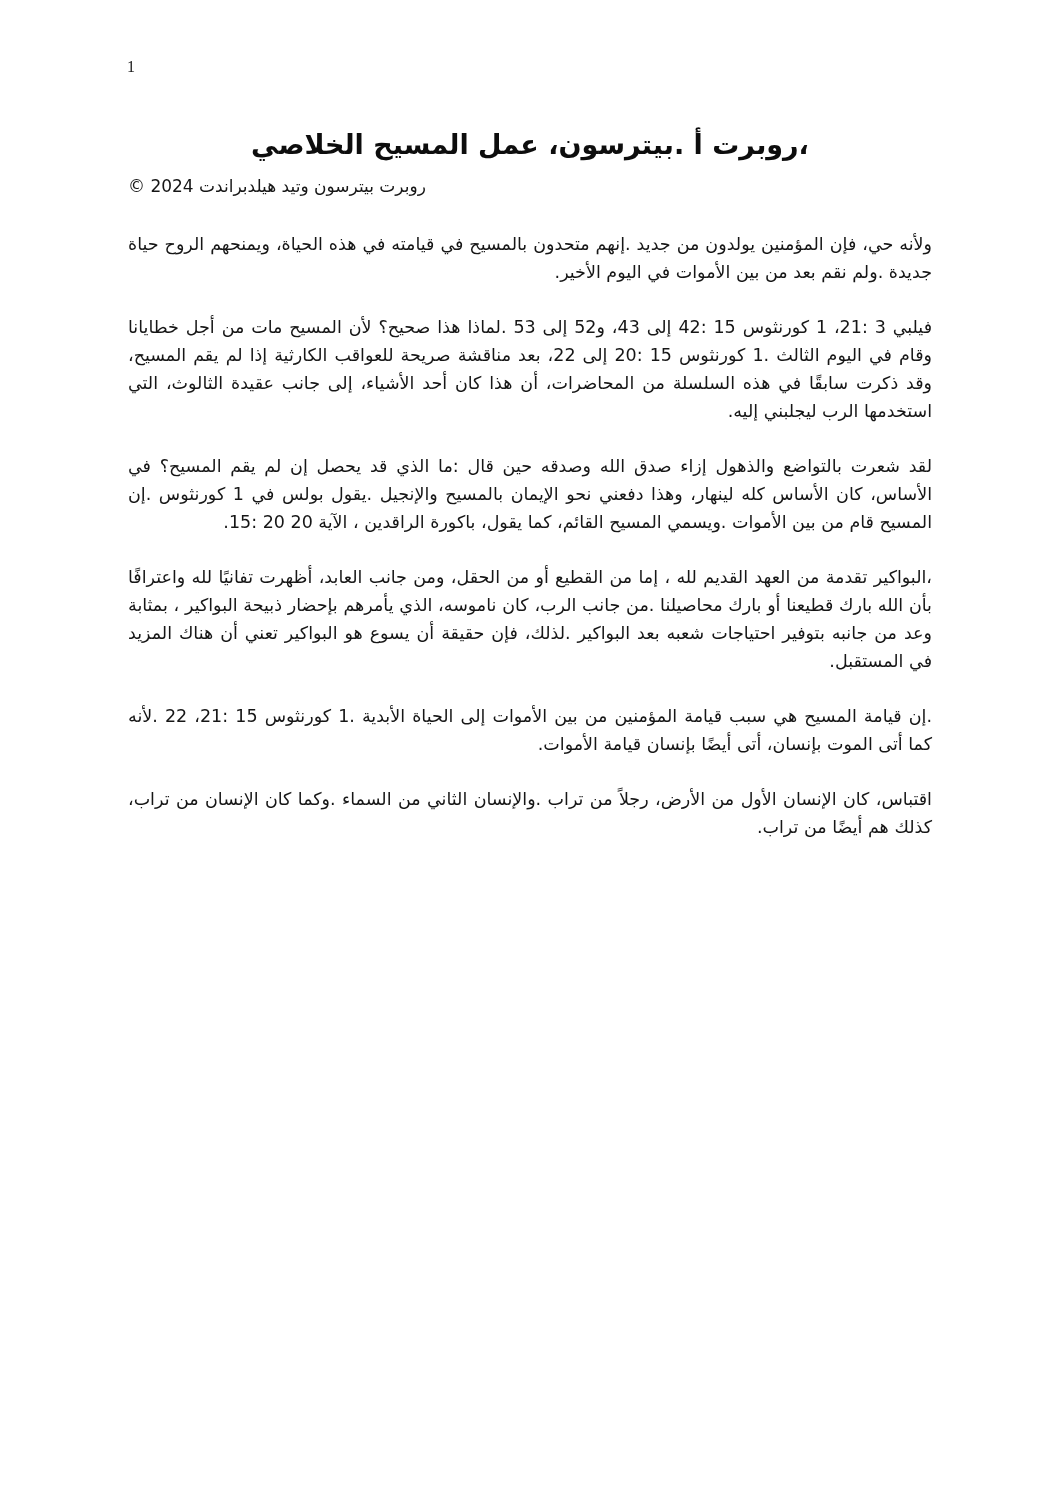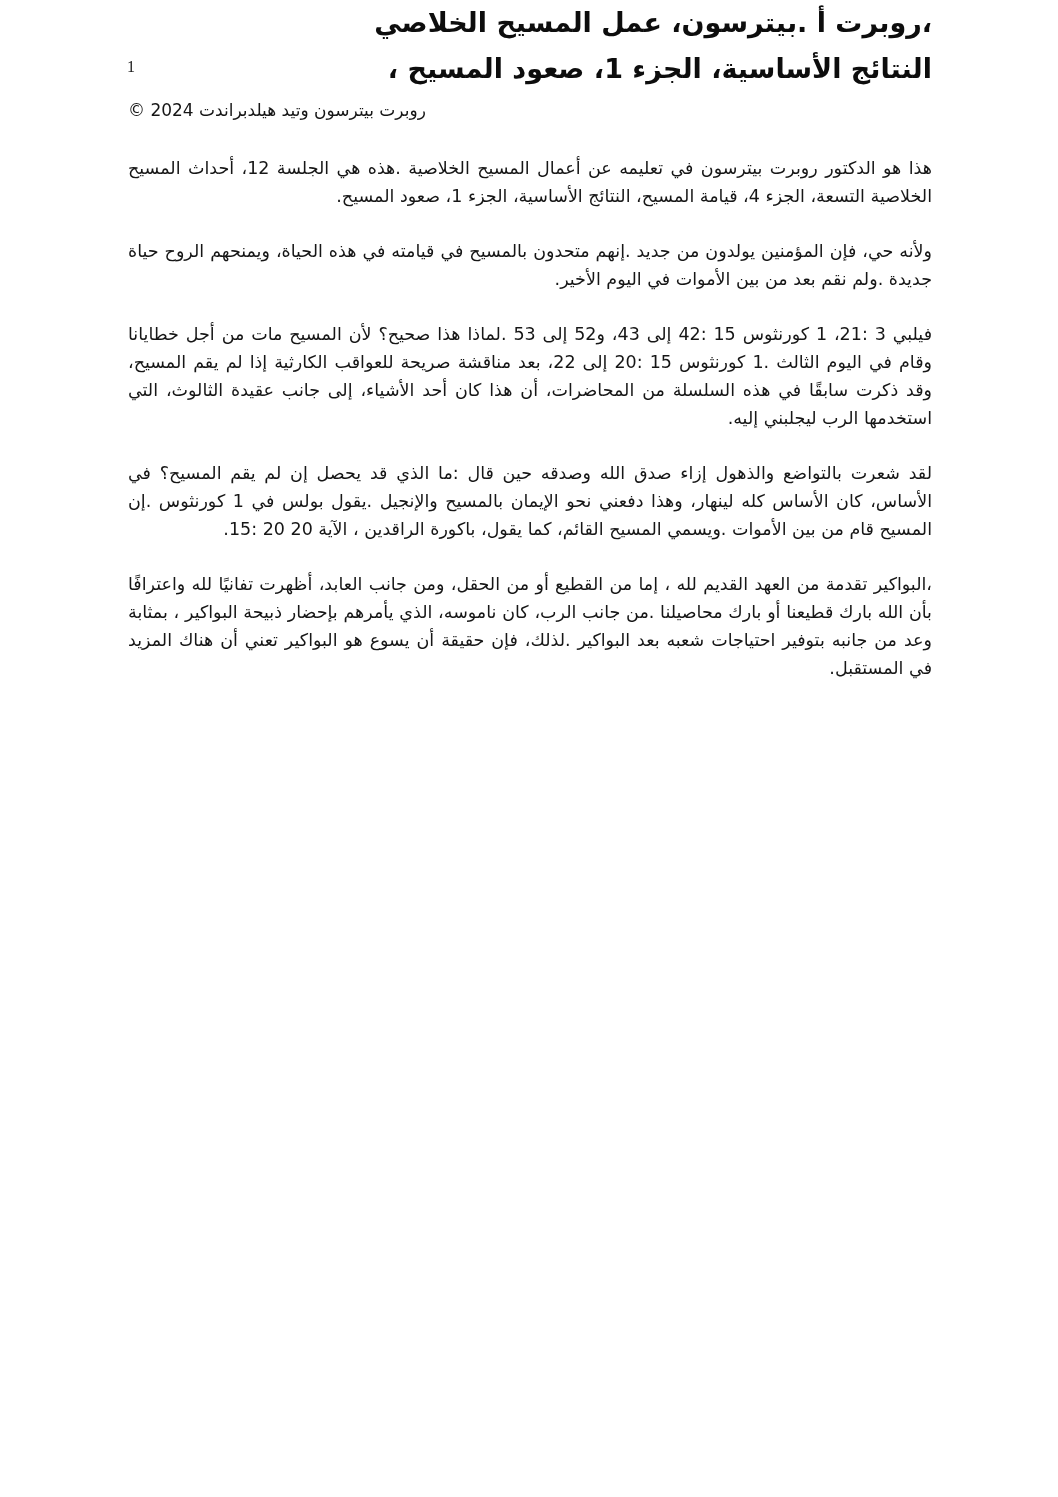--- a/index.html
+++ b/index.html
@@ -25,21 +25,22 @@
     font-size: 16px;
     color: #1a1a1a;
   }
   .content {
     position: absolute;
     top: 0;
     left: 128px;
     width: 804px;
   }
   .title-block {
-    text-align: right;
+    margin-top: 122px;
+    text-align: center;
     direction: rtl;
     font-weight: 700;
     font-size: 27px;
     line-height: 46px;
     color: #0d0d0d;
   }
   .title-line { display: block; }
   .byline {
     margin-top: 4px;
     text-align: left;
@@ -64,26 +65,26 @@
 </style>
 </head>
 <body>
 
 <div class="page">
   <div class="page-number">1</div>
 
   <div class="content">
     <div class="title-block">
       <span class="title-line">،روبرت أ .بيترسون، عمل المسيح الخلاصي</span>
-      <span class="title-line">النتائج الأساسية، الجزء 1، صعود المسيح ،</span>
     </div>
 
     <div class="byline">روبرت بيترسون وتيد هيلدبراندت 2024 ©</div>
 
     <div class="paragraphs">
-        <p class="para" dir="rtl">هذا هو الدكتور روبرت بيترسون في تعليمه عن أعمال المسيح الخلاصية .هذه هي الجلسة 12، أحداث المسيح الخلاصية التسعة، الجزء 4، قيامة المسيح، النتائج الأساسية، الجزء 1، صعود المسيح.</p>
         <p class="para" dir="rtl">ولأنه حي، فإن المؤمنين يولدون من جديد .إنهم متحدون بالمسيح في قيامته في هذه الحياة، ويمنحهم الروح حياة جديدة .ولم نقم بعد من بين الأموات في اليوم الأخير.</p>
         <p class="para" dir="rtl">فيلبي 3 :21، 1 كورنثوس 15 :42 إلى 43، و52 إلى 53 .لماذا هذا صحيح؟ لأن المسيح مات من أجل خطايانا وقام في اليوم الثالث .1 كورنثوس 15 :20 إلى 22، بعد مناقشة صريحة للعواقب الكارثية إذا لم يقم المسيح، وقد ذكرت سابقًا في هذه السلسلة من المحاضرات، أن هذا كان أحد الأشياء، إلى جانب عقيدة الثالوث، التي استخدمها الرب ليجلبني إليه.</p>
         <p class="para" dir="rtl">لقد شعرت بالتواضع والذهول إزاء صدق الله وصدقه حين قال :ما الذي قد يحصل إن لم يقم المسيح؟ في الأساس، كان الأساس كله لينهار، وهذا دفعني نحو الإيمان بالمسيح والإنجيل .يقول بولس في 1 كورنثوس .إن المسيح قام من بين الأموات .ويسمي المسيح القائم، كما يقول، باكورة الراقدين ، الآية 20 20 :15.</p>
         <p class="para" dir="rtl">،البواكير تقدمة من العهد القديم لله ، إما من القطيع أو من الحقل، ومن جانب العابد، أظهرت تفانيًا لله واعترافًا بأن الله بارك قطيعنا أو بارك محاصيلنا .من جانب الرب، كان ناموسه، الذي يأمرهم بإحضار ذبيحة البواكير ، بمثابة وعد من جانبه بتوفير احتياجات شعبه بعد البواكير  .لذلك، فإن حقيقة أن يسوع هو البواكير تعني أن هناك المزيد في المستقبل.</p>
+        <p class="para" dir="rtl">.إن قيامة المسيح هي سبب قيامة المؤمنين من بين الأموات إلى الحياة الأبدية .1 كورنثوس 15  :21، 22 .لأنه كما أتى الموت بإنسان، أتى أيضًا بإنسان قيامة الأموات.</p>
+        <p class="para" dir="rtl">اقتباس، كان الإنسان الأول من الأرض، رجلاً من تراب .والإنسان الثاني من السماء .وكما كان الإنسان من تراب، كذلك هم أيضًا من تراب.</p>
       </div>
   </div>
 </div>
 
 </body></html>

